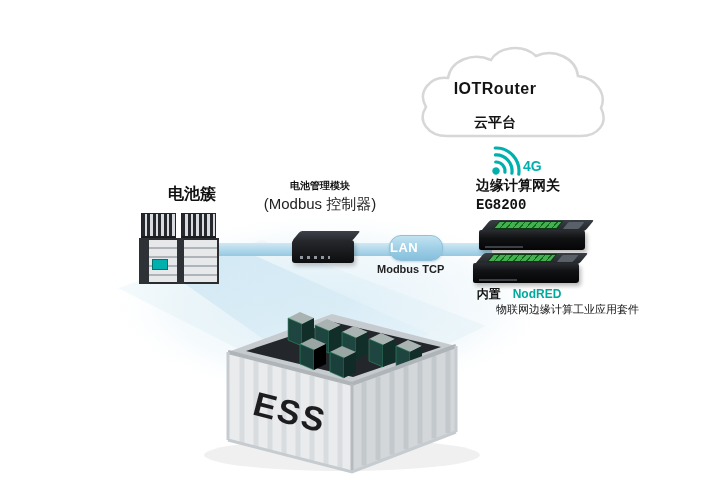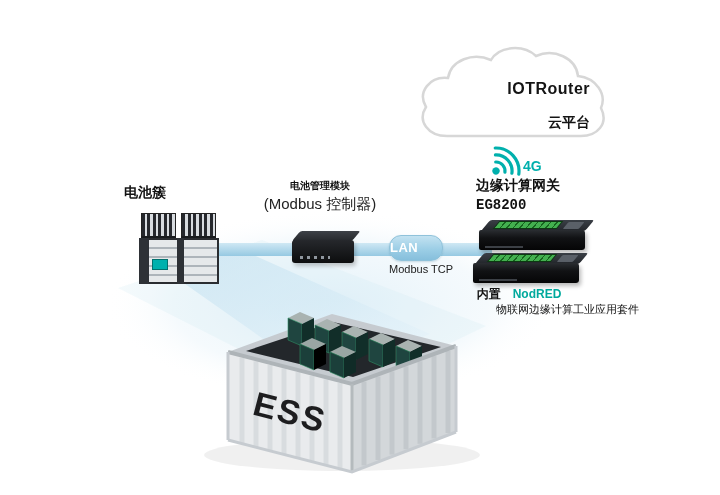--- a/index.html
+++ b/index.html
@@ -4,36 +4,36 @@
 <style>
   html,body{margin:0;padding:0;background:#fff;}
   .canvas{
     position:relative;width:720px;height:495px;background:#ffffff;overflow:hidden;
     font-family:"Liberation Sans","DejaVu Sans",sans-serif;color:#111;
   }
   svg.scene{position:absolute;left:0;top:0;z-index:1;}
   .overlay{position:absolute;z-index:2;}
 
   
-  .cloud-text{left:440px;top:80px;width:150px;text-align:right;}
+  .cloud-text{left:420px;top:80px;width:150px;text-align:center;}
   .cloud-line1{font-size:16px;font-weight:700;letter-spacing:.5px;color:#141414;}
   .cloud-line2{font-size:14px;font-weight:700;margin-top:16px;color:#141414;}
   .fourg{left:523px;top:158px;font-size:14px;font-weight:700;color:#00b0ad;}
 
   
-  .battery-lbl{left:124px;top:184px;width:80px;font-size:14px;font-weight:700;}
+  .battery-lbl{left:152px;top:184px;width:80px;text-align:center;font-size:16px;font-weight:700;}
   .bms-text{left:255px;top:179px;width:130px;text-align:center;}
   .bms-title{font-size:10px;font-weight:700;}
   .bms-sub{font-size:15px;color:#222;margin-top:2px;}
   .gw-text{left:476px;top:177px;}
   .gw-line{font-size:14px;font-weight:700;line-height:19px;font-family:Liberation Mono, monospace;}
   .note1{left:434px;top:286px;width:170px;text-align:center;font-size:12px;font-weight:700;color:#111;}
   .note1 .teal{color:#00a99d;padding-left:12px;}
   .note2{left:439px;top:302px;width:200px;text-align:right;font-size:11px;color:#111;}
-  .modbus{left:377px;top:263px;width:76px;text-align:right;font-size:11px;font-weight:400;color:#222;}
+  .modbus{left:377px;top:263px;width:76px;text-align:left;font-size:11px;font-weight:700;color:#222;}
 
   
   .lan-pill{
     left:389px;top:235px;width:52px;height:24px;border-radius:12px;
     background:linear-gradient(180deg,#c3e2f1 0%,#9ccee6 55%,#86bfdc 100%);
     border:1px solid #8fc2da;text-align:left;line-height:23px;
     color:#fff;font-size:13px;font-weight:700;letter-spacing:.5px;
     box-shadow:0 1px 2px rgba(60,120,150,.25);
   }
 

